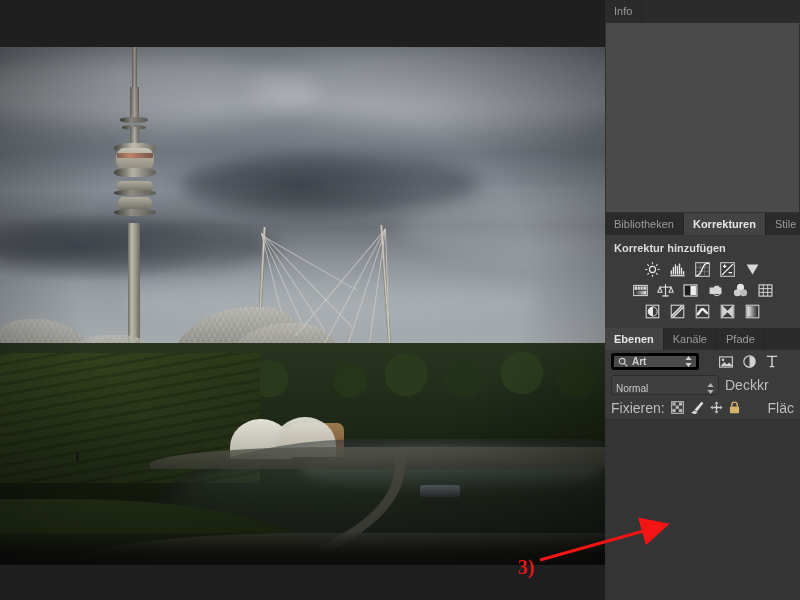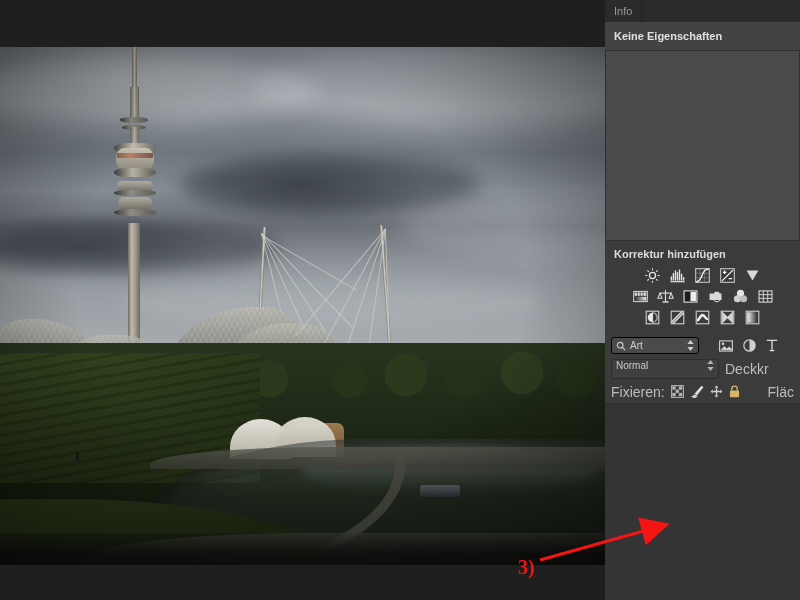--- a/index.html
+++ b/index.html
@@ -130,24 +130,24 @@
   
   #corr-body{ background:#3b3b3b; padding:4px 0 6px 0; }
   .corr-head{ font-size:11px; color:#dcdcdc; font-weight:bold; padding:3px 0 5px 9px; }
   .iconrow{ display:flex; justify-content:center; gap:8px; padding:2px 0; }
   .cicon{ width:17px; height:17px; display:block; }
 
   
   #layers-body{ background:#3b3b3b; }
   .lrow{ display:flex; align-items:center; height:23px; padding:0 6px; gap:6px; }
   .filterbox{ display:flex; align-items:center; gap:4px; width:88px; height:17px;
-    background:#4a4a4a; border:1px solid #000000; border-radius:3px; padding:0 4px;
-    color:#cfcfcf; font-size:10px; }
+    background:#4a4a4a; border:3px solid #000000; border-radius:3px; padding:0 4px;
+    color:#cfcfcf; font-size:10px;font-weight:bold; }
   .stepper{ margin-left:auto; display:flex; flex-direction:column; gap:1px; }
-  .selbox{ display:flex; align-items:flex-start; width:108px; height:20px;
+  .selbox{ display:flex; align-items:flex-end; width:108px; height:20px;
     background:#3f3f3f; border:1px solid #2d2d2d; border-radius:3px;
     padding:0 4px; color:#c9c9c9; font-size:10px; }
   .lbl{ font-size:14px; color:#bdbdbd; white-space:nowrap; }
   .layer{ display:flex; align-items:center; height:31px; padding:0 4px;
     border-bottom:1px solid #2c2c2c; }
   .layer.selected{ background:#5b6775; }
   .eye{ width:20px; text-align:center; }
   .thumbwrap{ position:relative; width:34px; height:26px; margin-right:8px; }
   .thumb{ position:absolute; left:0; top:0; width:34px; height:26px;
     border:1px solid #1d1d1d; overflow:hidden; background:#222; }
@@ -260,26 +260,34 @@
   </div>
 
   <div id="right">
 
     <div class="tabbar">
       <div class="tab">
         <span>Info</span>
       </div>
       <div style="flex:1;background:#2b2b2b"></div>
     </div>
-    <div class="panelbody" style="height:28px">
-      <div class="panel-title">Keine Eigenschaften</div>
-    </div>
     <div class="sep"></div>
     <div style="height:190px;background:#4a4a4a;border:1px solid #303030;border-top:none"></div>
 
+    <div class="tabbar">
+      <div class="tab">
+        <span>Bibliotheken</span>
+      </div>
+      <div class="tab active">
+        <span>Korrekturen</span>
+      </div>
+      <div class="tab">
+        <span>Stile</span>
+      </div>
+    </div>
     <div id="corr-body">
       <div class="corr-head">Korrektur hinzufügen</div>
 
       <div class="iconrow">
         <svg class="cicon" viewBox="0 0 20 20">
           <circle cx="10" cy="10" r="3.6" fill="none" stroke="#e6e6e6" stroke-width="1.4"></circle>
           <g stroke="#e6e6e6" stroke-width="1.3">
             <path d="M10 1.5v2.4M10 16.1v2.4M1.5 10h2.4M16.1 10h2.4M4 4l1.7 1.7M14.3 14.3L16 16M16 4l-1.7 1.7M5.7 14.3L4 16"></path>
           </g>
         </svg>
@@ -387,20 +395,32 @@
           <defs>
               <linearGradient id="gmg" x1="0" x2="1">
                 <stop offset="0" stop-color="#f2f2f2"></stop>
                 <stop offset="1" stop-color="#2a2a2a"></stop>
               </linearGradient>
             </defs>
         </svg>
       </div>
     </div>
 
+    <div class="tabbar">
+      <div class="tab active">
+        <span>Ebenen</span>
+      </div>
+      <div class="tab">
+        <span>Kanäle</span>
+      </div>
+      <div class="tab">
+        <span>Pfade</span>
+      </div>
+      <div style="flex:1;background:#2b2b2b"></div>
+    </div>
 
     <div id="layers-body">
 
       <div class="lrow">
         <div class="filterbox">
           <svg width="10" height="10" viewBox="0 0 12 12">
             <circle cx="5" cy="5" r="3.4" fill="none" stroke="#cfcfcf" stroke-width="1.3"></circle>
             <path d="M7.6 7.6L11 11" stroke="#cfcfcf" stroke-width="1.4"></path>
           </svg>
           <span>Art</span>

